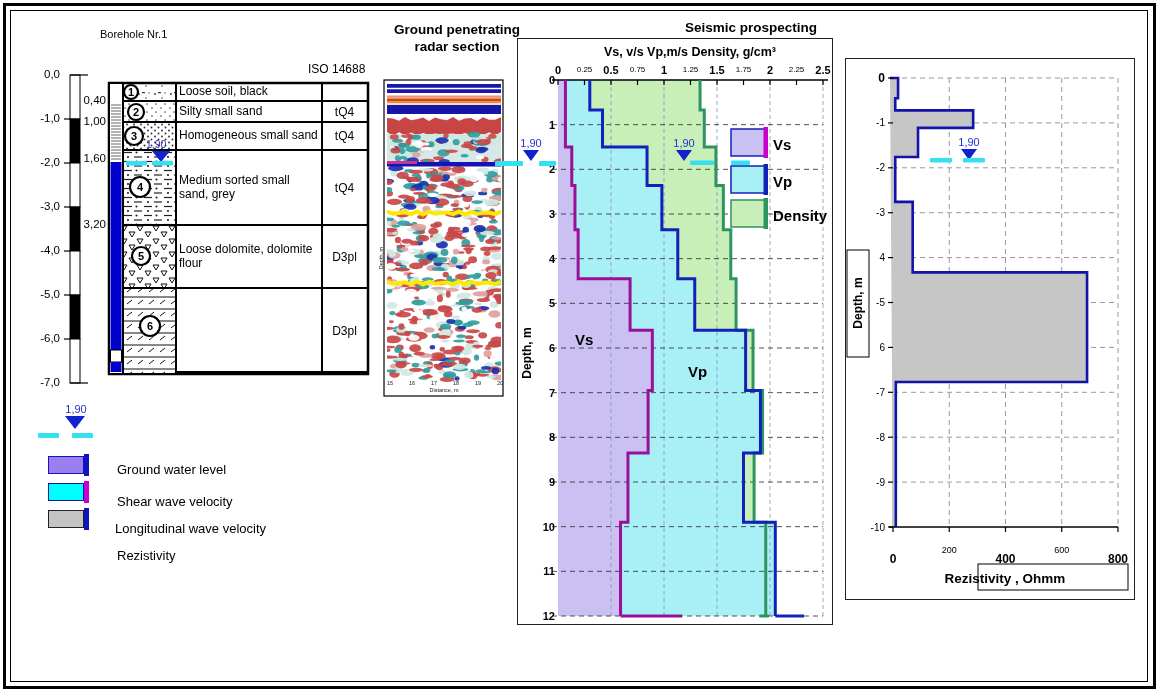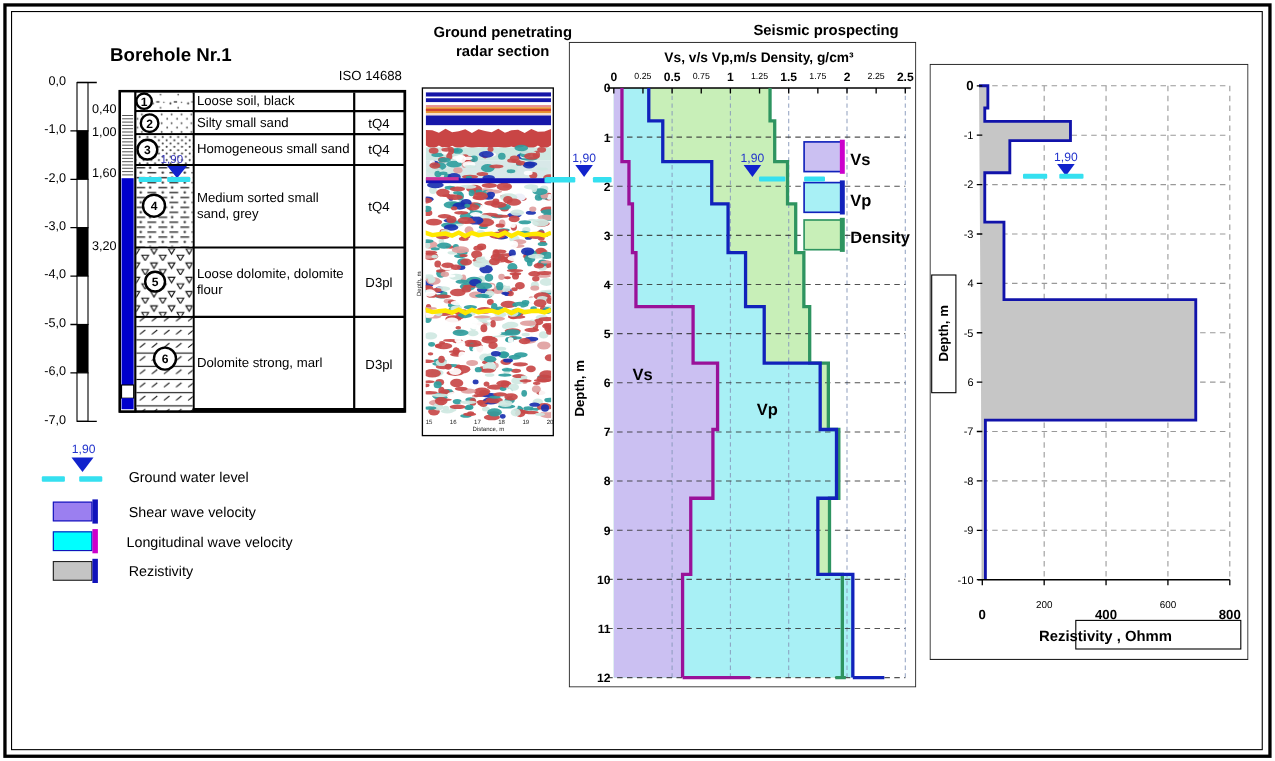--- a/index.html
+++ b/index.html
@@ -1,33 +1,33 @@
 <!DOCTYPE html>
 <html><head>
 <meta charset="utf-8">
 <style>
   html,body{margin:0;padding:0;background:#fff;}
   #canvas{position:relative;width:1159px;height:692px;background:#fff;overflow:hidden;
           font-family:"Liberation Sans",sans-serif;color:#000;}
   .abs{position:absolute;}
   .frame-outer{left:3px;top:3px;width:1147px;height:680px;border:3px solid #000;}
   .frame-inner{left:10px;top:10px;width:1136px;height:670px;border:1px solid #000;}
-  .b-title{left:100px;top:40px;width:170px;font-weight:bold;font-size:17px;}
+  .b-title{left:100px;top:28px;width:170px;font-weight:normal;font-size:11px;}
   .iso{left:308px;top:62px;width:80px;font-size:12px;}
   .ruler-label{left:20px;width:40px;text-align:right;font-size:11.5px;}
   .bnd-label{left:66px;width:40px;text-align:right;font-size:11.5px;}
   .desc{left:179px;width:140px;display:flex;align-items:center;font-size:12px;line-height:1.15;}
   .code{left:323px;width:43px;display:flex;align-items:center;justify-content:center;font-size:12px;}
   .r0{top:83px;height:18px;} .r1{top:101px;height:21px;} .r2{top:122px;height:28px;}
   .r3{top:150px;height:75px;} .r4{top:225px;height:63px;} .r5{top:288px;height:86px;}
   .gpr-title{left:357px;top:21px;width:200px;text-align:center;font-weight:bold;font-size:13.5px;line-height:17px;}
   .seis-title{left:537px;top:20px;width:280px;text-align:right;font-weight:bold;font-size:13.5px;}
   .res-title{left:858px;top:24px;width:266px;text-align:center;font-weight:bold;font-size:13.5px;}
   .cyan-dash{height:5px;background:#35E0F0;border-radius:1px;}
-  .lg-label{font-size:13px;}
+  .lg-label{font-size:13px;margin-top:36px;}
   .lg-sw{width:36px;height:18px;box-sizing:border-box;}
   .lg-bar{width:5px;}
   svg text{font-family:"Liberation Sans",sans-serif;}
 </style>
 </head>
 <body>
 
 <div id="canvas">
   <div class="abs frame-outer"></div>
   <div class="abs frame-inner"></div>
@@ -156,21 +156,20 @@
       <polygon points="128,109 146,109 137,120" fill="#1122CC"></polygon>
       <rect x="102" y="119" width="21" height="4.5" fill="#35E0F0" rx="1"></rect>
       <rect x="128" y="119" width="21" height="4.5" fill="#35E0F0" rx="1"></rect>
     </svg>
 
   <div class="abs desc r0">Loose soil, black</div>
   <div class="abs desc r1">Silty small sand</div>
   <div class="abs desc r2">Homogeneous small sand</div>
   <div class="abs desc r3">Medium sorted small sand, grey</div>
   <div class="abs desc r4">Loose dolomite, dolomite flour</div>
-  <div class="abs desc r5">Dolomite strong, marl</div>
   <div class="abs code r0"></div>
   <div class="abs code r1">tQ4</div>
   <div class="abs code r2">tQ4</div>
   <div class="abs code r3">tQ4</div>
   <div class="abs code r4">D3pl</div>
   <div class="abs code r5">D3pl</div>
 
   <div class="abs gpr-title">
     <span>Ground penetrating</span><br>
     <span>radar section</span>

